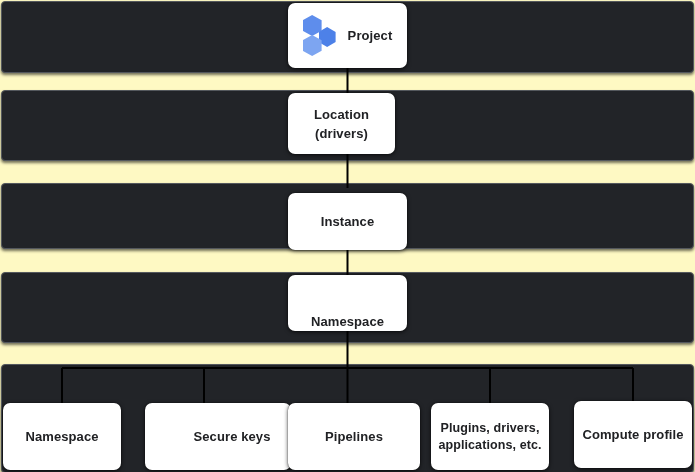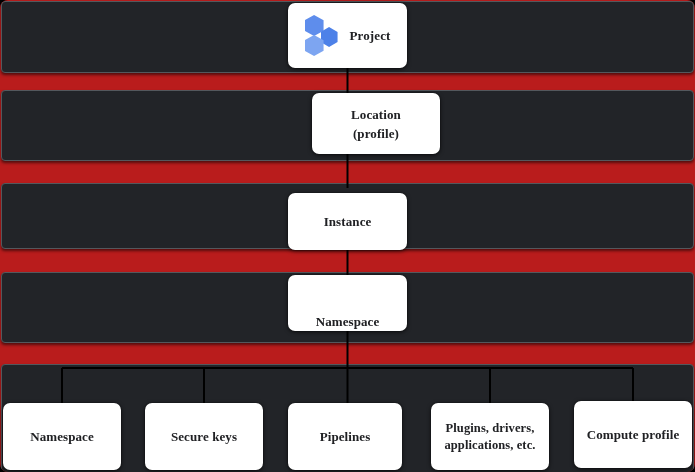--- a/index.html
+++ b/index.html
@@ -1,22 +1,21 @@
 <!DOCTYPE html>
 <html><head>
 <meta charset="utf-8">
 <style>
   html,body{margin:0;padding:0;background:#000;}
   #canvas{
     position:relative;
     width:695px;height:472px;
-    background:#b91c1c;
+    background:#fef9c3;
     overflow:hidden;
-    font-family:Liberation Serif, serif;
-    border-radius:8px;
+    font-family:Liberation Sans, sans-serif;
   }
   
   .band{
     position:absolute;
     left:1px;right:1px;
     background:#222428;
     border:1px solid #54585d;
     border-radius:4px;
     box-shadow:0 2px 3px rgba(0,0,0,.55);
     z-index:1;
@@ -35,26 +34,26 @@
     background:#ffffff;
     border-radius:7px;
     display:flex;align-items:center;justify-content:center;
     text-align:center;
     font-weight:700;font-size:13px;line-height:19px;color:#202124;
     letter-spacing:.1px;
     box-shadow:0 1px 4px rgba(0,0,0,.7), 0 0 1px rgba(0,0,0,.9);
     z-index:3;
   }
   #node-project   {left:288px; top:3px;   width:119px; height:65px; gap:12px;}
-  #node-location  {left:288px; top:93px;  width:128px; height:61px;margin-left:24px;}
+  #node-location  {left:288px; top:93px;  width:107px; height:61px;}
   #node-instance  {left:288px; top:186px; width:119px; height:57px;margin-top:7px;}
   #node-namespace {left:288px; top:275px; width:119px; height:56px;align-items:flex-end;}
   #node-connection{left:3px;   top:403px; width:118px; height:67px;}
-  #node-secure-keys{left:145px;top:403px; width:118px; height:67px;}
-  #node-pipelines {left:288px; top:403px; width:114px; height:67px;}
+  #node-secure-keys{left:145px;top:403px; width:118px; height:67px;padding-left:28px;}
+  #node-pipelines {left:288px; top:403px; width:132px; height:67px;}
   #node-plugins   {left:431px; top:403px; width:118px; height:67px; font-size:12.5px; line-height:17px;}
   #node-compute   {left:574px; top:401px; width:118px; height:67px;}
   .two-line{display:flex;flex-direction:column;align-items:center;}
   
   .hex-icon{position:relative;width:33px;height:41px;flex:0 0 auto;}
   .hx{
     position:absolute;
     clip-path:polygon(50% 0,100% 25%,100% 75%,50% 100%,0 75%,0 25%);
   }
   .hx-top   {left:0;   top:0;   width:19px;height:21px;background:#5e8dec;}
@@ -90,21 +89,21 @@
       <span class="hx hx-top"></span>
       <span class="hx hx-right"></span>
       <span class="hx hx-bottom"></span>
     </span>
     <span>Project</span>
   </div>
 
   <div class="node" id="node-location">
     <span class="two-line">
       <span>Location</span>
-      <span>(profile)</span>
+      <span>(drivers)</span>
     </span>
   </div>
 
   <div class="node" id="node-instance">
     <span>Instance</span>
   </div>
 
   <div class="node" id="node-namespace">
     <span>Namespace</span>
   </div>

